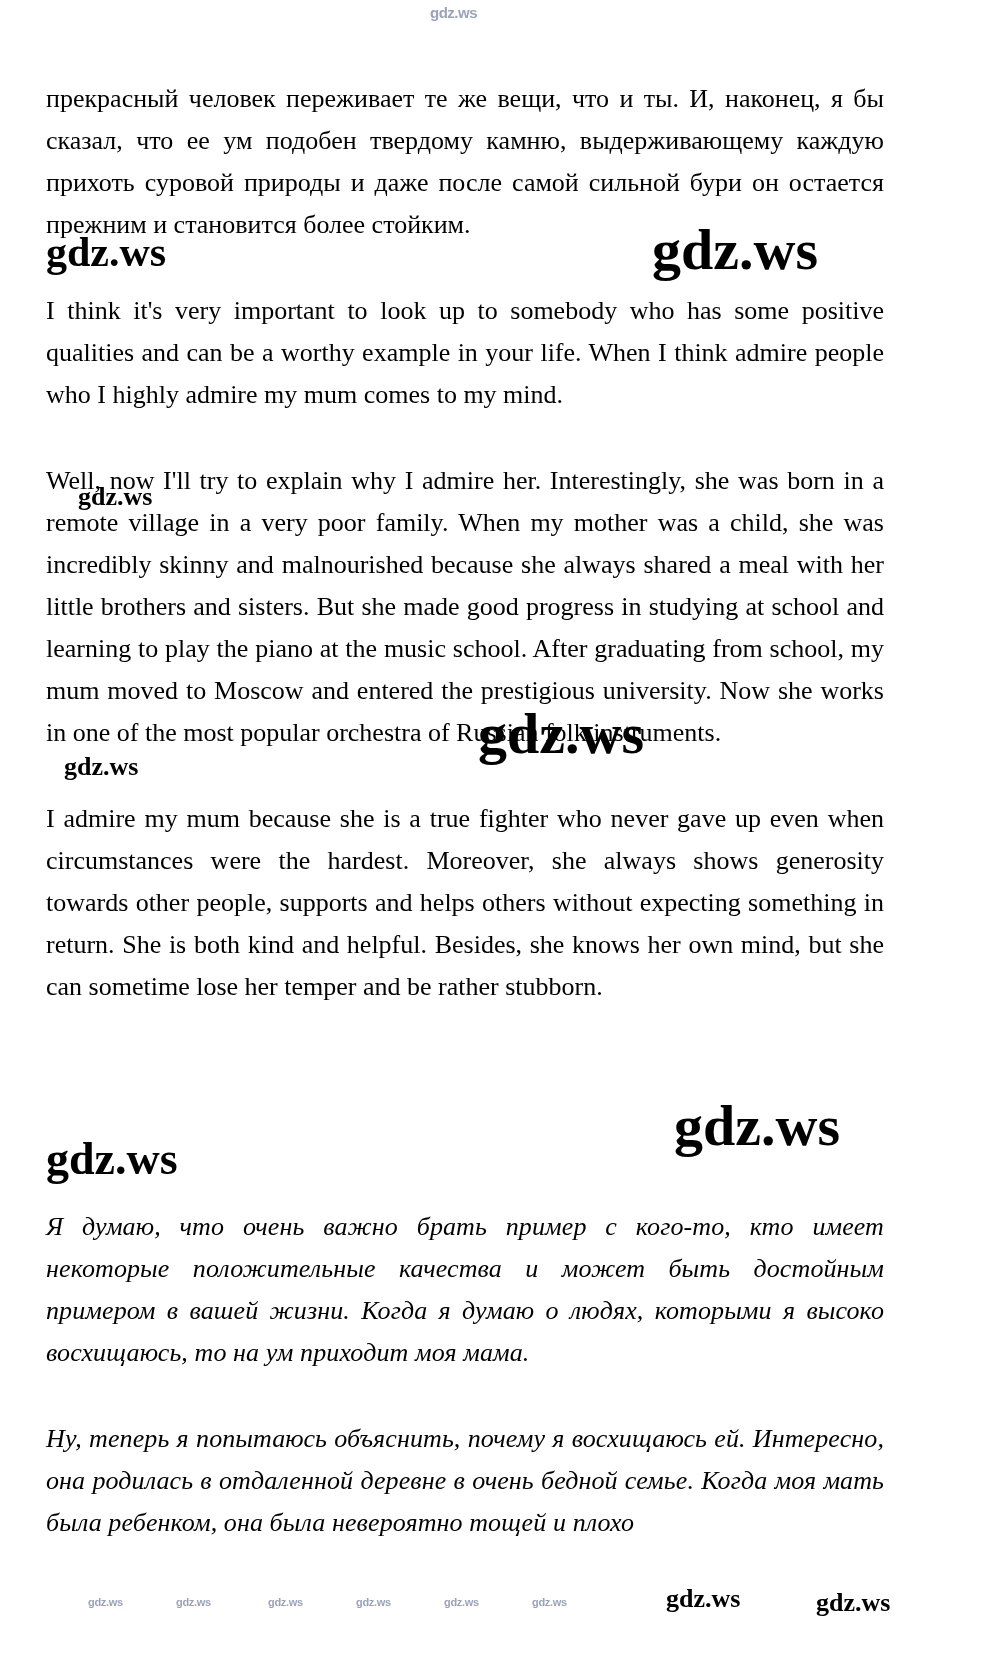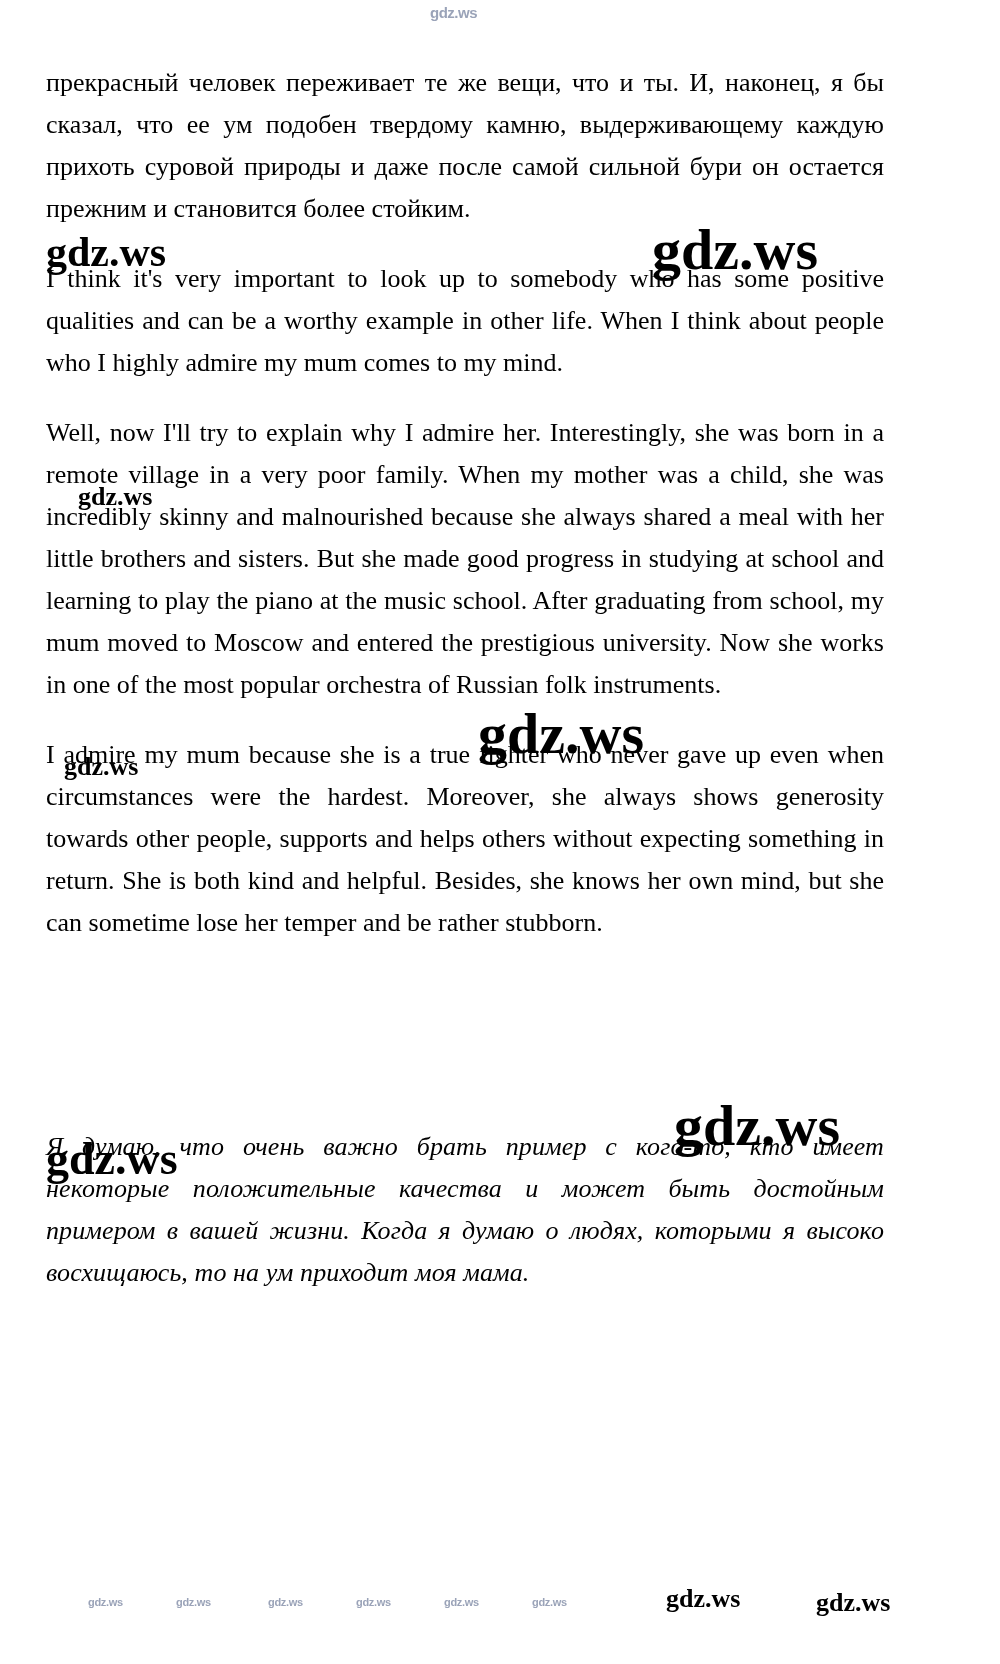--- a/index.html
+++ b/index.html
@@ -19,21 +19,21 @@
     position: absolute;
     inset: 0;
   }
   .content {
     position: absolute;
     left: 46px;
     top: 62px;
     width: 838px;
   }
   p.para {
-    margin: 0 0 0 0;
+    margin: 16px 0 0 0;
     font-size: 26px;
     line-height: 42px;
     text-align: justify;
     text-justify: inter-word;
   }
   p.para.ru-mono {
     letter-spacing: 0.1px;
     font-style: italic;
   }
   .gap-md { height: 28px; }
@@ -96,40 +96,41 @@
 <div class="page">
 
   <div class="wm wm-top">gdz.ws</div>
 
   <div class="content">
 
     <p class="para">прекрасный человек переживает те же вещи, что и ты. И, наконец, я бы сказал, что ее ум подобен твердому камню, выдерживающему каждую прихоть суровой природы и даже после самой сильной бури он остается прежним и становится более стойким.</p>
 
     <div class="gap-md"></div>
 
-    <p class="para">I think it's very important to look up to somebody who has some positive qualities and can be a worthy example in other life. When I think about people who I highly admire my mum comes to my mind.</p>
+    <p class="para">I think it's very important to look up to somebody who has some positive qualities and can be a worthy example in your life. When I think admire people who I highly admire my mum comes to my mind.</p>
 
     <div class="gap-md"></div>
 
     <p class="para">Well, now I'll try to explain why I admire her. Interestingly, she was born in a remote village in a very poor family. When my mother was a child, she was incredibly skinny and malnourished because she always shared a meal with her little brothers and sisters. But she made good progress in studying at school and learning to play the piano at the music school. After graduating from school, my mum moved to Moscow and entered the prestigious university. Now she works in one of the most popular orchestra of Russian folk instruments.</p>
 
     <div class="gap-md"></div>
 
     <p class="para">I admire my mum because she is a true fighter who never gave up even when circumstances were the hardest. Moreover, she always shows generosity towards other people, supports and helps others without expecting something in return. She is both kind and helpful. Besides, she knows her own mind, but she can sometime lose her temper and be rather stubborn.</p>
 
     <div class="gap-md"></div>
 
 
     <div class="gap-xl"></div>
     <div class="gap-lg"></div>
 
     <p class="para ru-mono">Я думаю, что очень важно брать пример с кого-то, кто имеет некоторые положительные качества и может быть достойным примером в вашей жизни. Когда я думаю о людях, которыми я высоко восхищаюсь, то на ум приходит моя мама.</p>
 
     <div class="gap-md"></div>
 
+    <p class="para ru-mono">Ну, теперь я попытаюсь объяснить, почему я восхищаюсь ей. Интересно, она родилась в отдаленной деревне в очень бедной семье. Когда моя мать была ребенком, она была невероятно тощей и плохо</p>
 
   </div>
 
   <div class="wm wm-1">gdz.ws</div>
   <div class="wm wm-2">gdz.ws</div>
   <div class="wm wm-3">gdz.ws</div>
   <div class="wm wm-4">gdz.ws</div>
   <div class="wm wm-5">gdz.ws</div>
   <div class="wm wm-6">gdz.ws</div>
   <div class="wm wm-7">gdz.ws</div>

